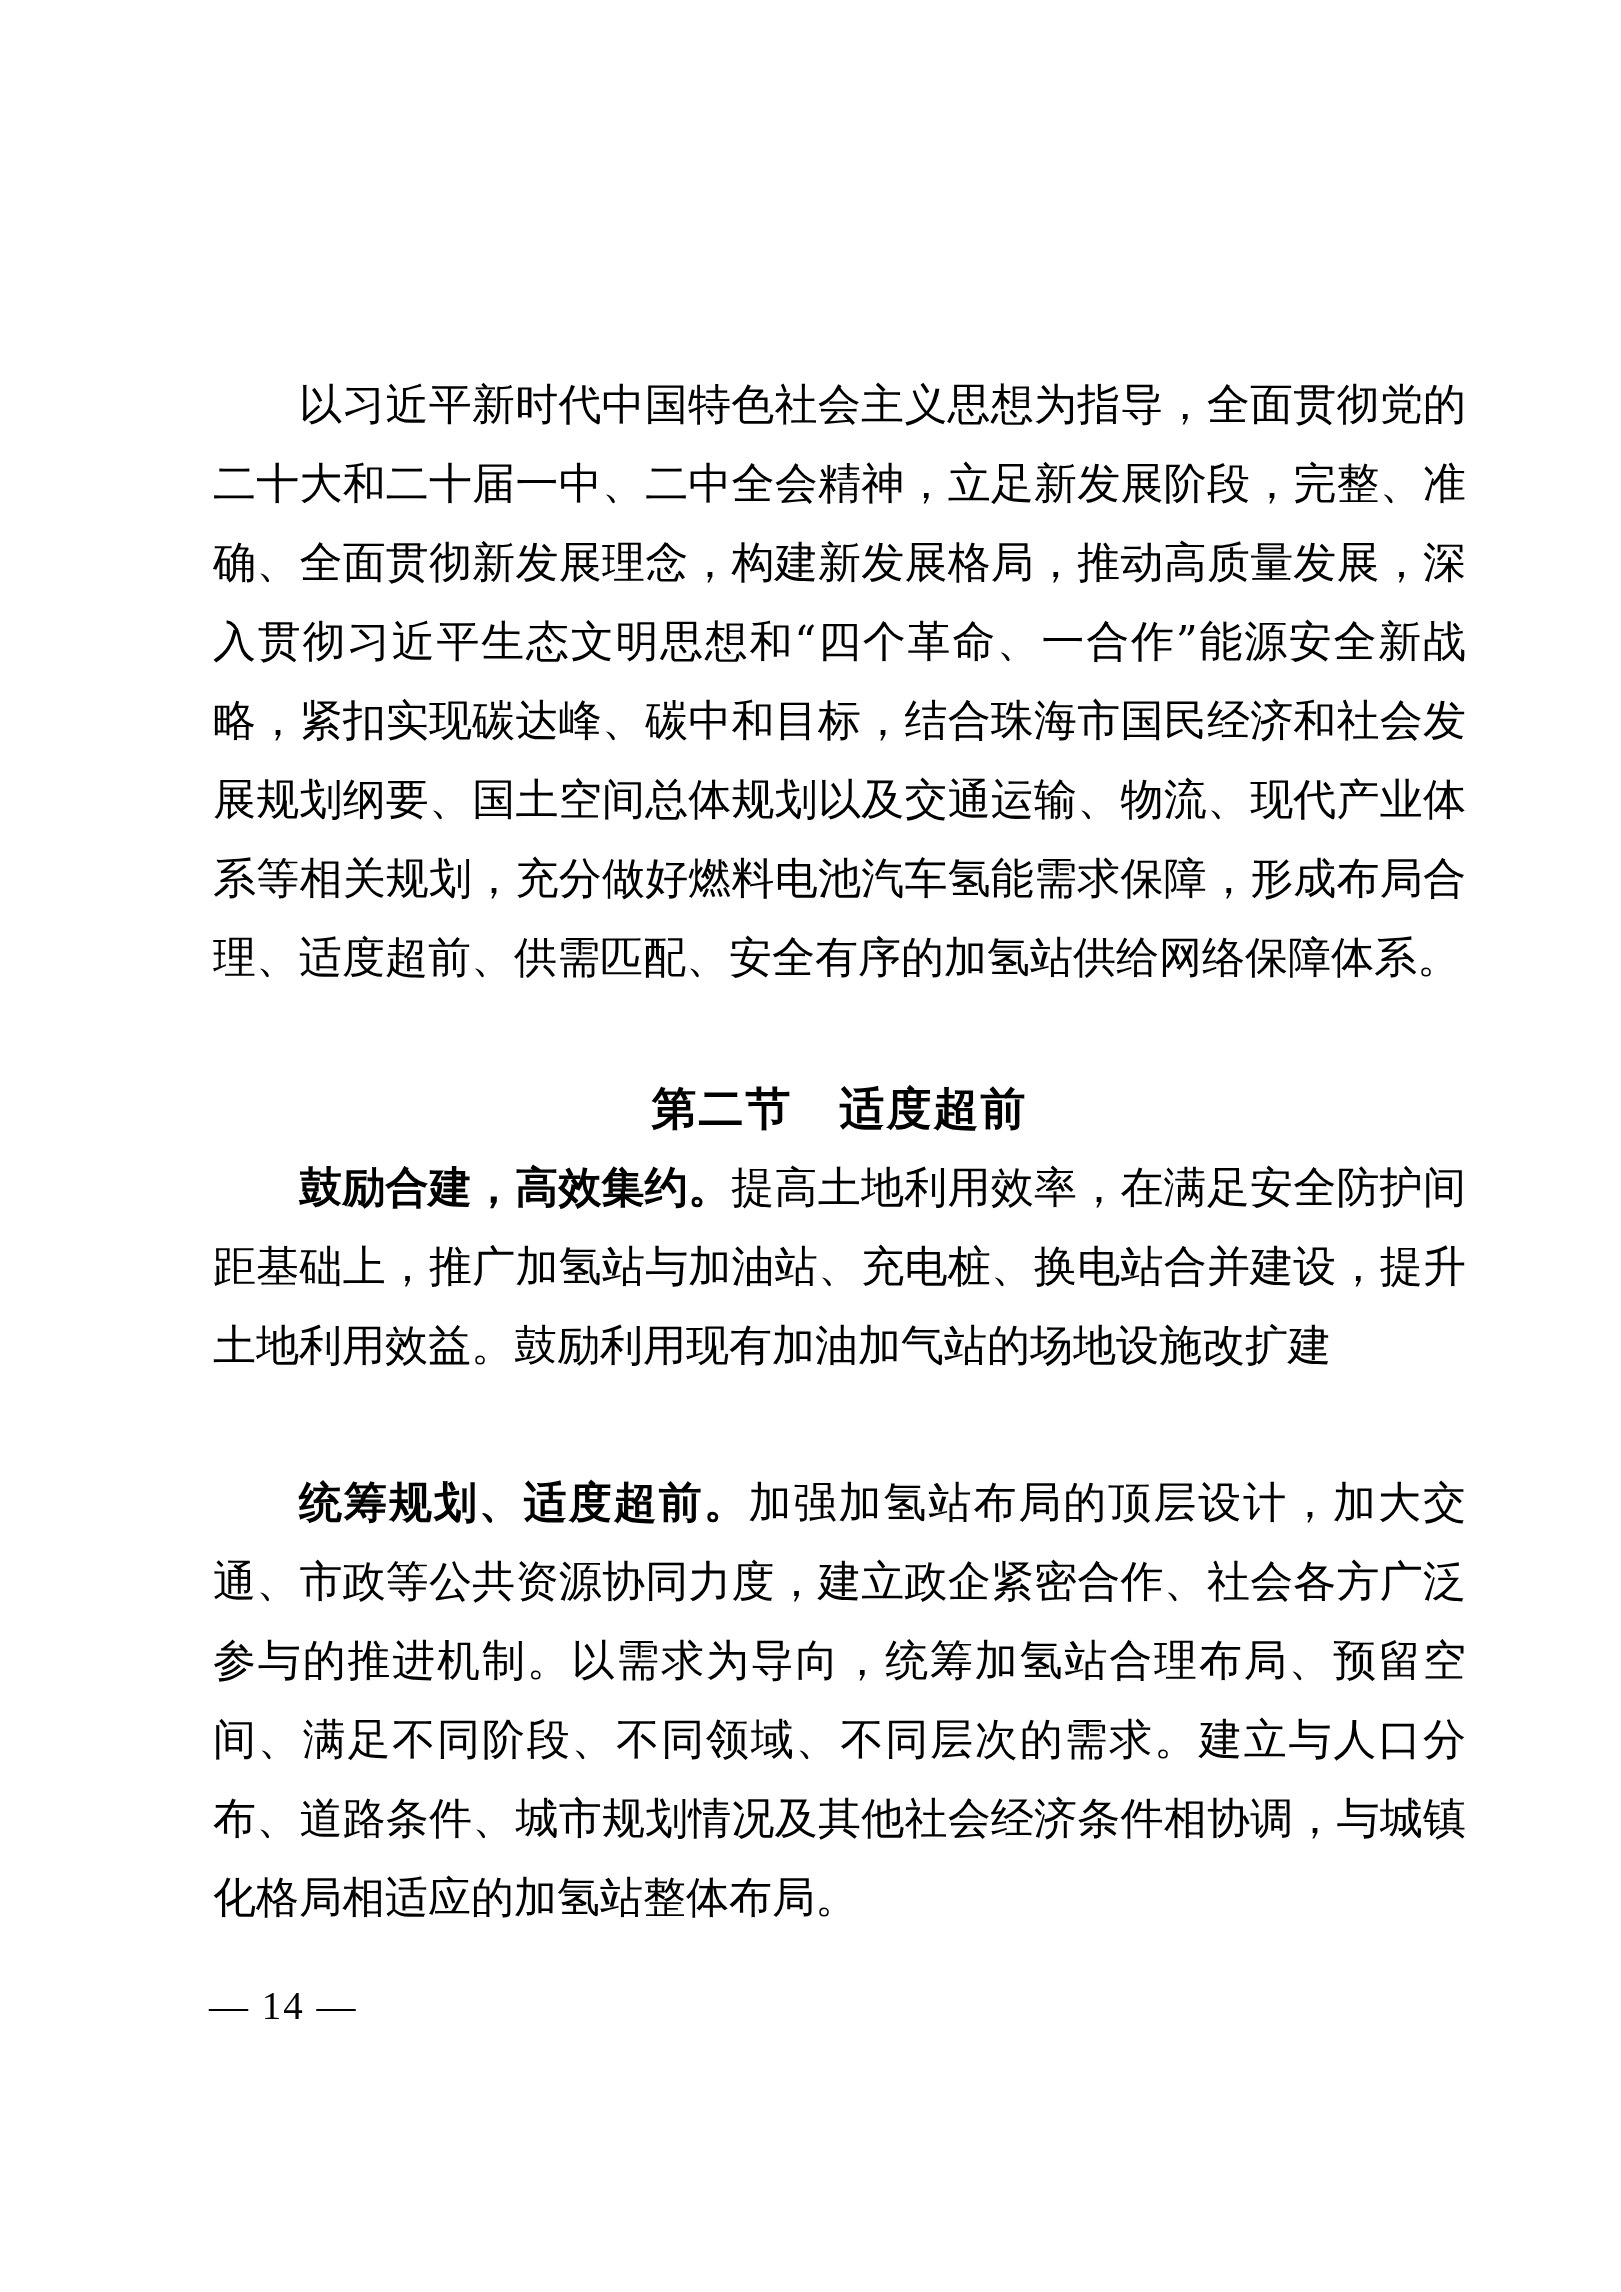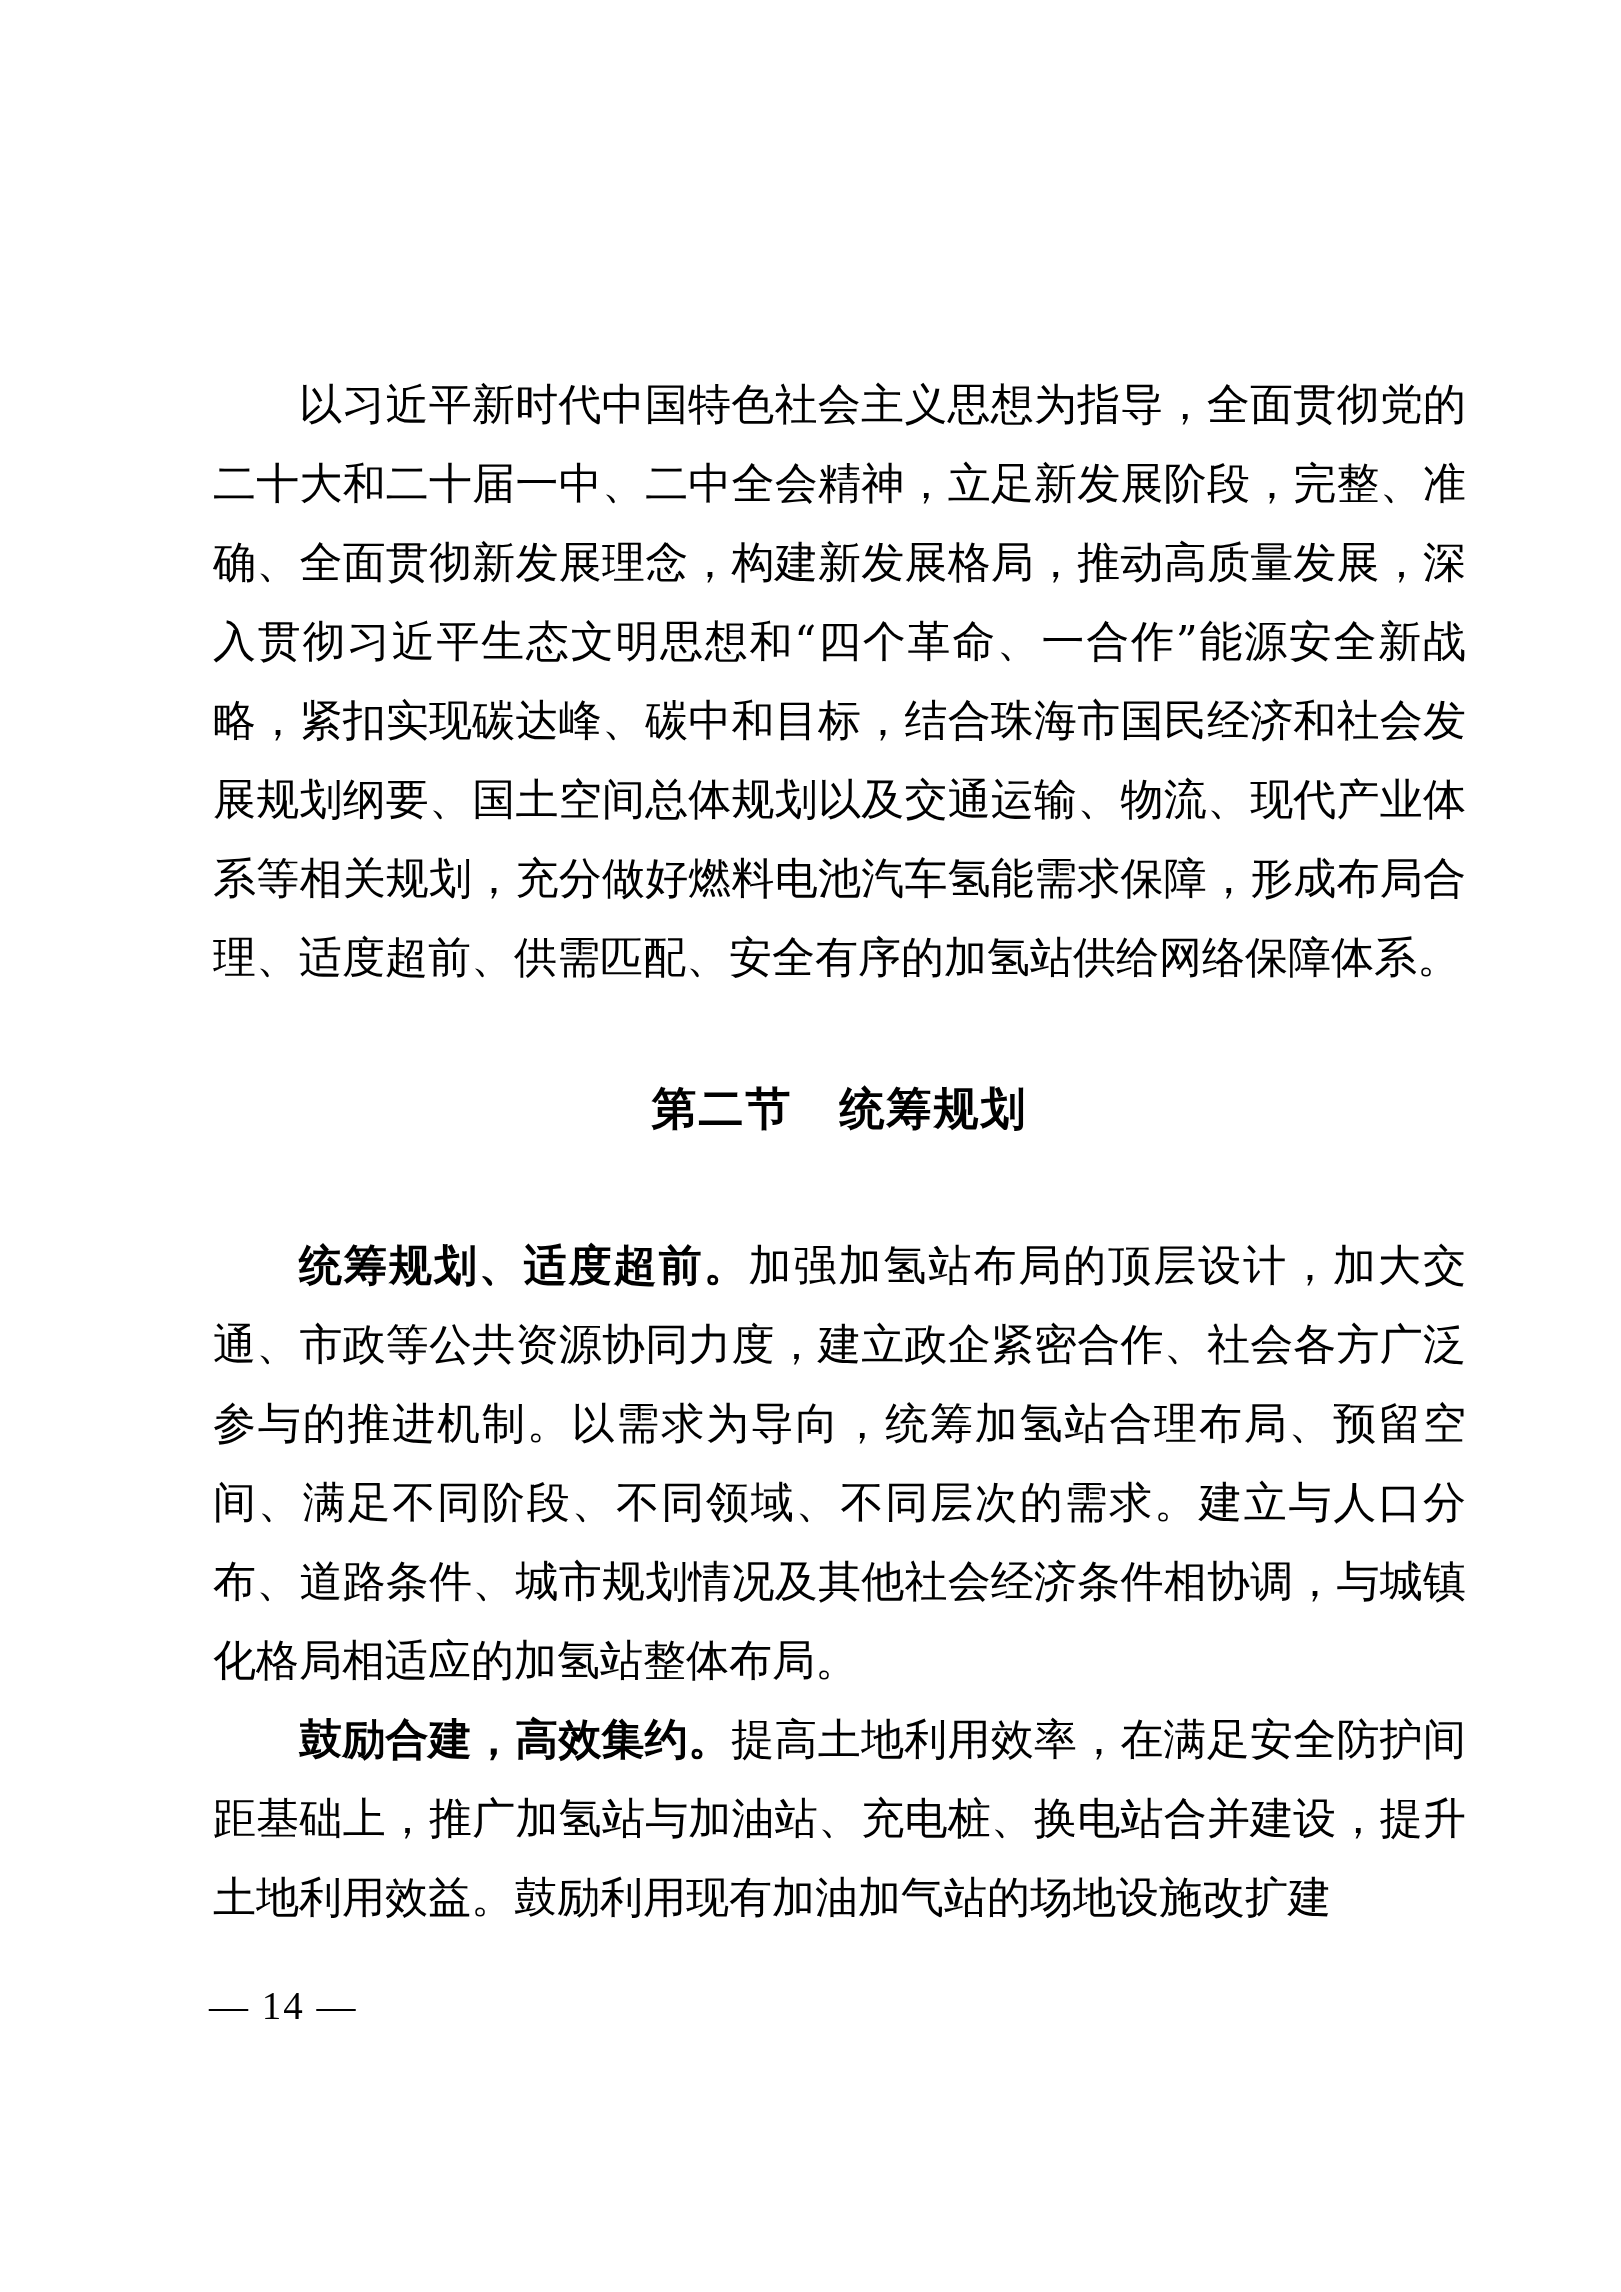--- a/index.html
+++ b/index.html
@@ -61,23 +61,23 @@
   }
 </style>
 </head>
 <body>
 
 <div class="page">
   <main class="content">
 
     <p class="body">以习近平新时代中国特色社会主义思想为指导，全面贯彻党的二十大和二十届一中、二中全会精神，立足新发展阶段，完整、准确、全面贯彻新发展理念，构建新发展格局，推动高质量发展，深入贯彻习近平生态文明思想和“四个革命、一合作”能源安全新战略，紧扣实现碳达峰、碳中和目标，结合珠海市国民经济和社会发展规划纲要、国土空间总体规划以及交通运输、物流、现代产业体系等相关规划，充分做好燃料电池汽车氢能需求保障，形成布局合理、适度超前、供需匹配、安全有序的加氢站供给网络保障体系。</p>
 
-    <h2 class="heading">第二节　统筹规划</h2>
+    <h2 class="heading">第二节　适度超前</h2>
+
+    <p class="body"><b class="lead">鼓励合建，高效集约。</b><span>提高土地利用效率，在满足安全防护间距基础上，推广加氢站与加油站、充电桩、换电站合并建设，提升土地利用效益。鼓励利用现有加油加气站的场地设施改扩建</span></p>
 
     <p class="body para2"><b class="lead">统筹规划、适度超前。</b><span>加强加氢站布局的顶层设计，加大交通、市政等公共资源协同力度，建立政企紧密合作、社会各方广泛参与的推进机制。以需求为导向，统筹加氢站合理布局、预留空间、满足不同阶段、不同领域、不同层次的需求。建立与人口分布、道路条件、城市规划情况及其他社会经济条件相协调，与城镇化格局相适应的加氢站整体布局。</span></p>
-
-    <p class="body"><b class="lead">鼓励合建，高效集约。</b><span>提高土地利用效率，在满足安全防护间距基础上，推广加氢站与加油站、充电桩、换电站合并建设，提升土地利用效益。鼓励利用现有加油加气站的场地设施改扩建</span></p>
 
   </main>
 
   <div class="footer">— 14 —</div>
 </div>
 
 
 </body></html>

